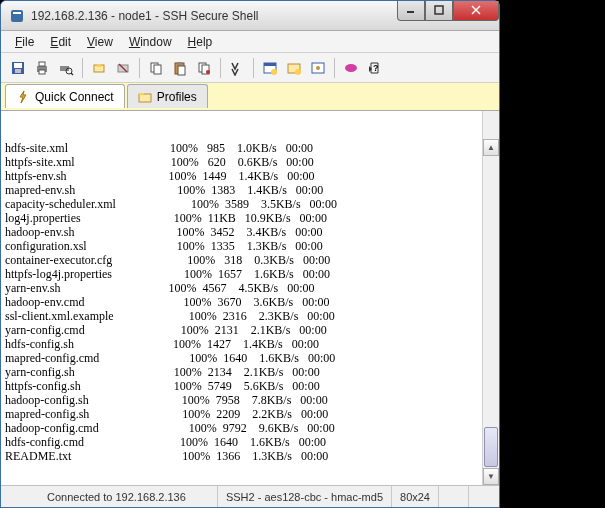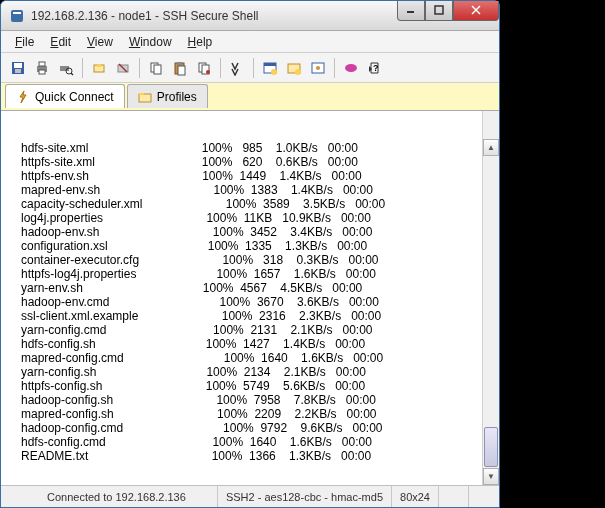--- a/index.html
+++ b/index.html
@@ -14,21 +14,21 @@
 .win-btn.min { border-radius: 0 0 0 4px; }
 .menubar { height: 22px; display: flex; align-items: center; padding: 0 6px; border-bottom: 1px solid #d0d0d0; background: #f4f4f4; }
 .menu-item { padding: 2px 8px; font-size: 12px; color: #222; }
 .menu-item u { text-decoration: underline; }
 .toolbar { height: 30px; display: flex; align-items: center; padding: 2px 6px; gap: 2px; border-bottom: 1px solid #d0d0d0; background: #f4f4f4; }
 .tb-btn { width: 22px; height: 22px; border: 1px solid transparent; display: flex; align-items: center; justify-content: center; background: transparent; border-radius: 2px; }
 .tb-sep { width: 1px; height: 20px; background: #c0c0c0; margin: 0 3px; }
 .tabbar { height: 28px; display: flex; align-items: flex-start; padding: 0 4px; background: #fef9c3; border-bottom: 1px solid #aaa; }
 .tab { height: 24px; padding: 0 10px; border: 1px solid #aaa; border-bottom: none; background: #fff; display: flex; align-items: center; gap: 5px; font-size: 12px; margin-right: 2px; border-radius: 3px 3px 0 0; position: relative; top: 1px; }
 .tab.inactive { background: #e8e8e8; }
-.terminal { flex: 1; background: #fff; color: #000; font-family: Liberation Sans, sans-serif; font-size: 12px; line-height: 14px; padding: 2px 20px; overflow: hidden; position: relative; white-space: pre; }
+.terminal { flex: 1; background: #fff; color: #000; font-family: Liberation Serif, serif; font-size: 12px; line-height: 14px; padding: 2px 4px; overflow: hidden; position: relative; white-space: pre; }
 .term-scroll { position: absolute; right: 0; top: 0; bottom: 0; width: 17px; background: #f0f0f0; border-left: 1px solid #d0d0d0; }
 .term-scroll .up, .term-scroll .down { height: 17px; background: linear-gradient(#fdfdfd,#e0e0e0); border: 1px solid #b0b0b0; display: flex; align-items: center; justify-content: center; font-size: 8px; color: #555; }
 .term-scroll .down { position: absolute; bottom: 0; left: 0; right: 0; }
 .term-scroll .thumb { position: absolute; left: 1px; right: 1px; height: 40px; bottom: 18px; background: linear-gradient(#e8e8f8,#c8c8e0); border: 1px solid #9090b0; border-radius: 2px; }
 .statusbar { height: 22px; border-top: 1px solid #c0c0c0; background: #f0f0f0; display: flex; align-items: center; font-size: 11px; color: #333; padding-left: 38px; }
 .status-cell { padding: 0 8px; border-right: 1px solid #c8c8c8; height: 100%; display: flex; align-items: center; }
 .status-cell:first-child { flex: 1; }
 .status-cell.small { width: 30px; }
 svg { display: block; }
 </style>

